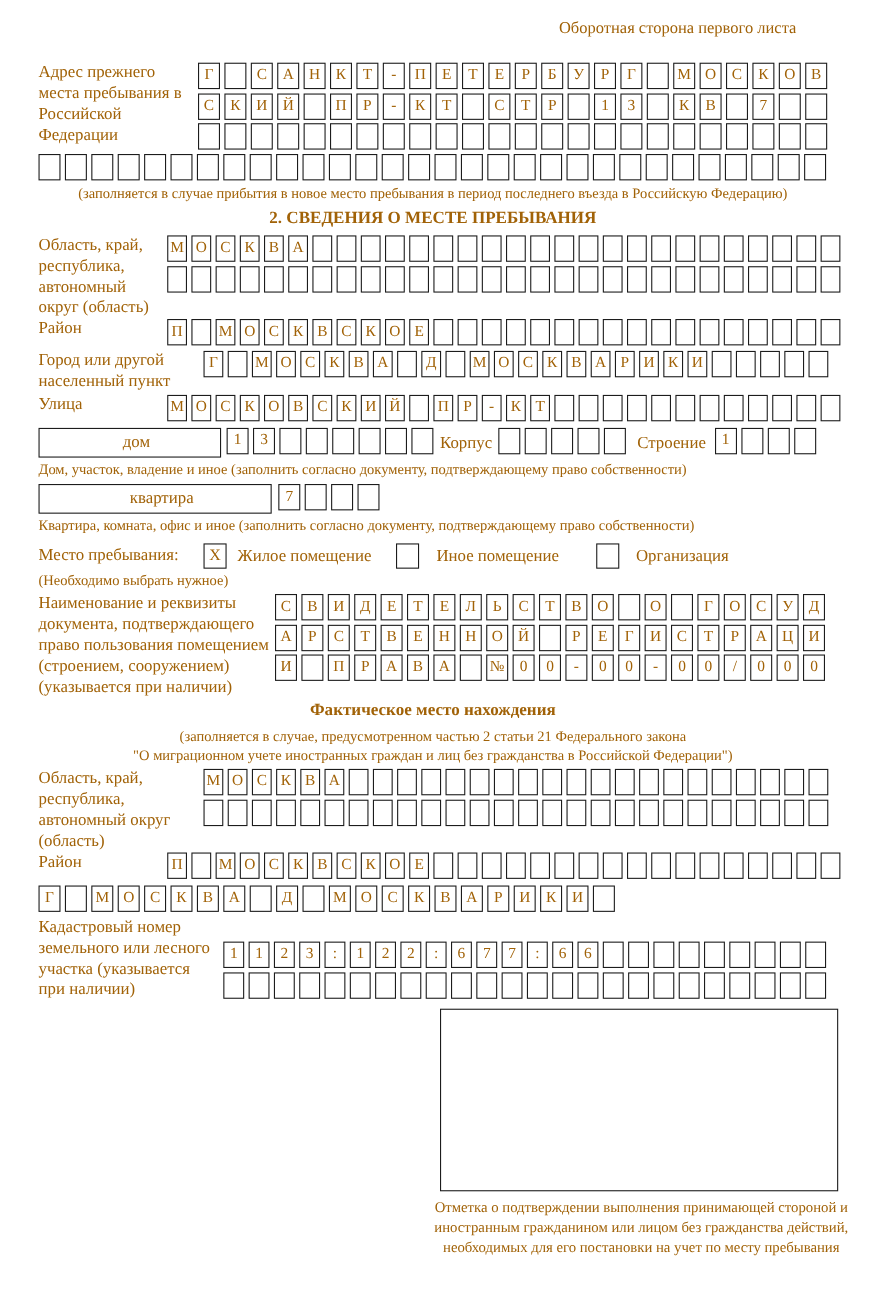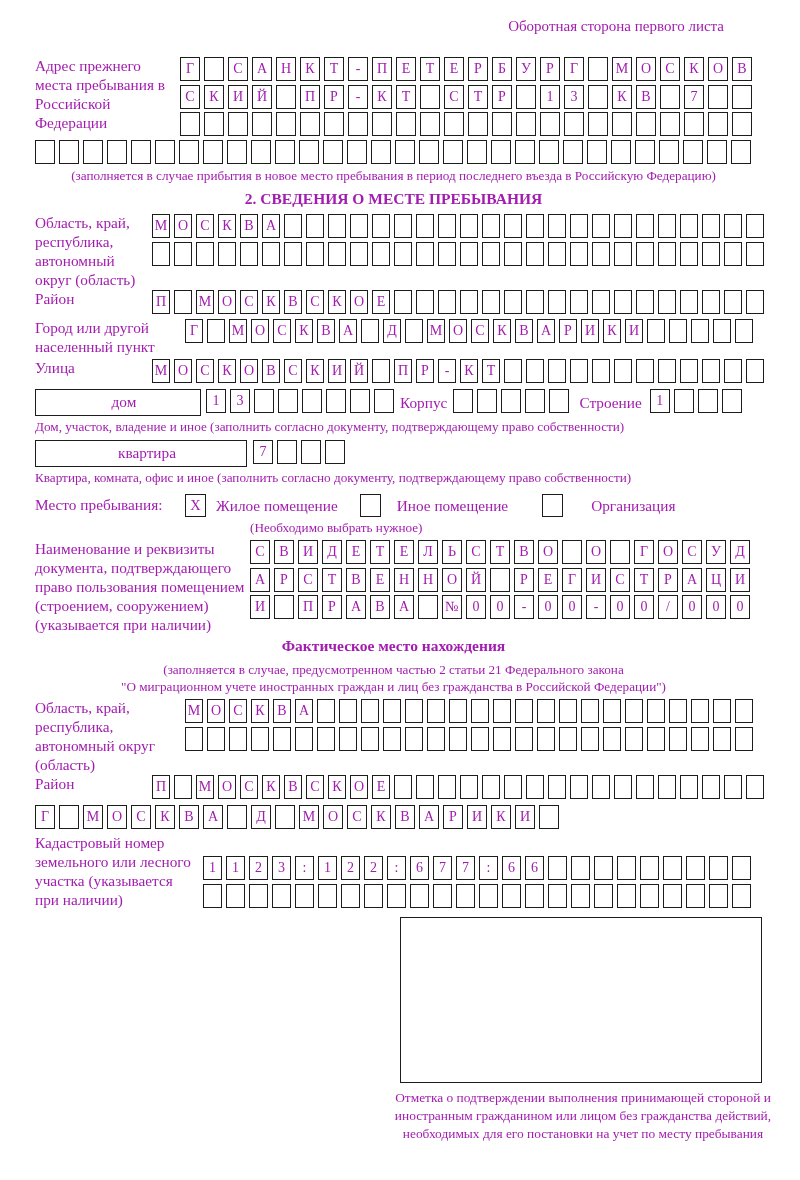--- a/index.html
+++ b/index.html
@@ -1,19 +1,19 @@
 <!DOCTYPE html>
 <html><head>
 <meta charset="utf-8">
 <style>
   * { box-sizing: border-box; margin: 0; padding: 0; }
   html,body { background:#ffffff; }
   .page {
     width: 782px; height: 1180px; overflow: hidden;
-    background: #ffffff; color: #a21caf;
+    background: #ffffff; color: #a16207;
     font-family: "Liberation Serif", "DejaVu Serif", serif;
     padding: 18px 30px 0 35px; position: relative;
   }
   .header-note { text-align: right; font-size: 15px; padding-right: 28px; margin-bottom: 22px; }
 
   .row-flex { display: flex; align-items: flex-start; }
   .label { font-size: 15.3px; line-height: 1.24; flex: none; padding-right: 5px; }
   .w140 { width: 145px; } .w112 { width: 117px; } .w145 { width: 150px; }
   .w150 { width: 150px; } .w115 { width: 117px; } .w195 { width: 198px; } .w165 { width: 168px; }
   .w205 { width: 215px; }
@@ -382,23 +382,23 @@
   </div>
   <div class="note mb6">Квартира, комната, офис и иное (заполнить согласно документу, подтверждающему право собственности)</div>
 
   <div class="row-flex" style="align-items:center">
     <div class="label" style="width:150px">Место пребывания:</div>
     <div class="checkbox">X</div>
     <span class="inline-label" style="margin-left:10px">Жилое помещение</span>
     <div class="checkbox" style="margin-left:22px"></div>
     <span class="inline-label" style="margin-left:16px">Иное помещение</span>
     <div class="checkbox" style="margin-left:34px"></div>
-    <span class="inline-label" style="margin-left:28px">Организация</span>
-  </div>
-  <div class="note mb4" style="margin-left:215px">(Необходимо выбрать нужное)</div>
+    <span class="inline-label" style="margin-left:15px">Организация</span>
+  </div>
+  <div class="note mb4" style="">(Необходимо выбрать нужное)</div>
 
   <div class="row-flex mb2">
     <div class="label w205">Наименование и реквизиты документа, подтверждающего право пользования помещением (строением, сооружением) (указывается при наличии)</div>
     <div>
       <div class="cells cw20">
           <span class="cell">С</span>
           <span class="cell">В</span>
           <span class="cell">И</span>
           <span class="cell">Д</span>
           <span class="cell">Е</span>

